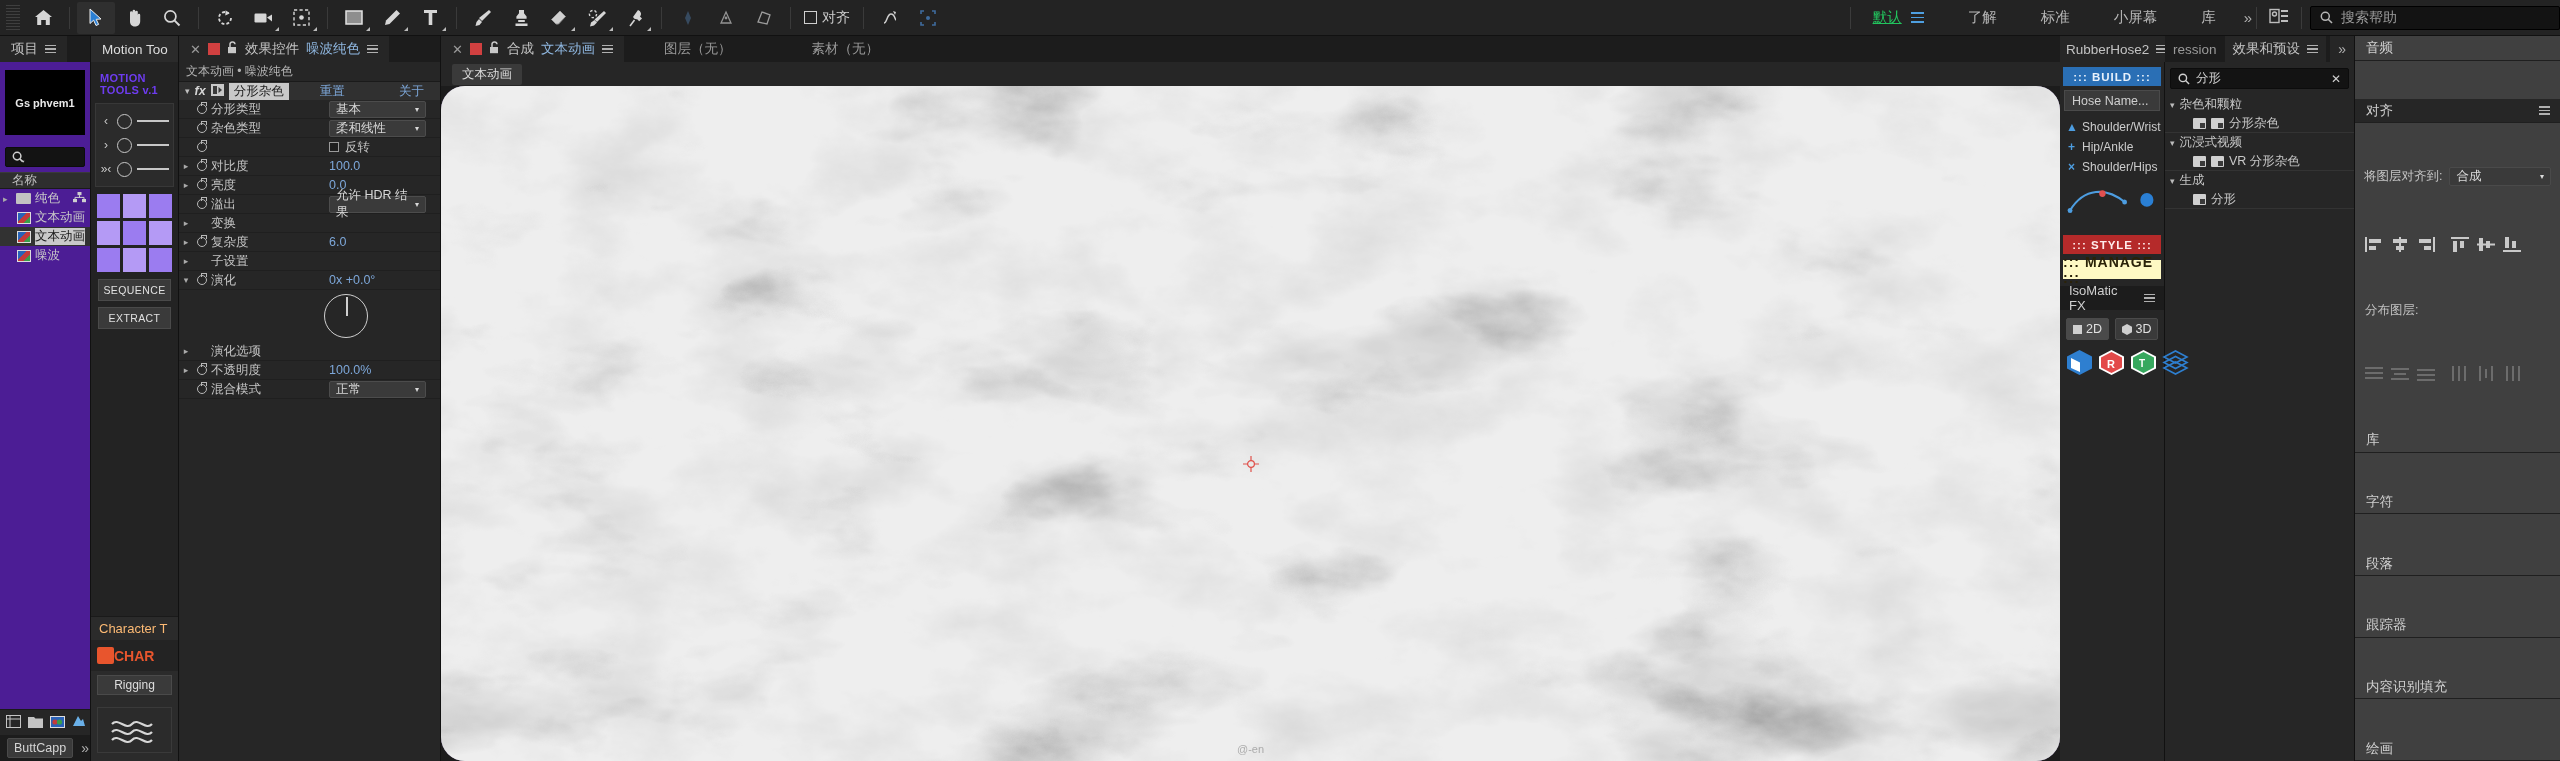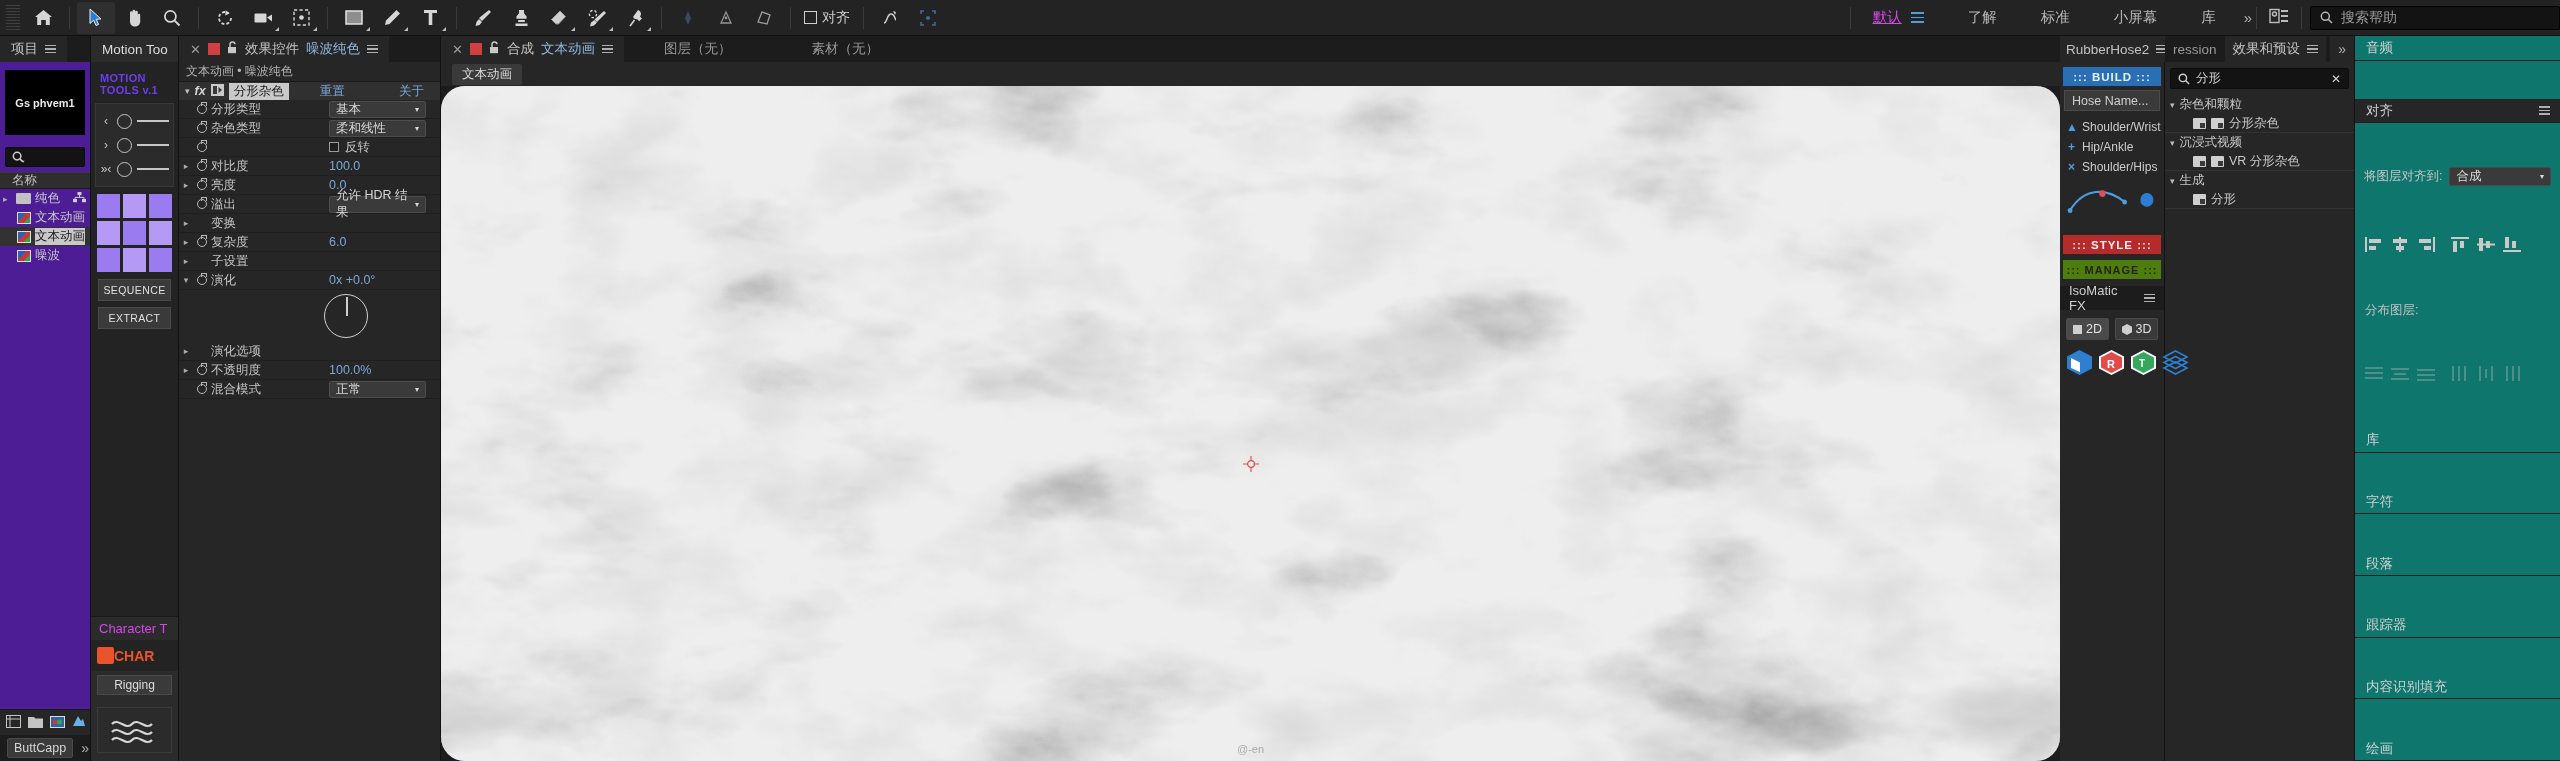--- a/index.html
+++ b/index.html
@@ -25,21 +25,21 @@
   .tsep { width:1px; height:22px; background:#3a3a3a; margin:0 7px; }
   .corner { position:absolute; right:3px; bottom:3px; width:0;height:0;
             border-left:4px solid transparent; border-bottom:4px solid #bbb; }
   .snapbox { display:flex; align-items:center; gap:5px; padding:0 6px; color:#ccc; font-size:14px; }
   .snapsq { width:13px;height:13px;border:1.6px solid #cfcfcf; }
   .tb-right { margin-left:auto; display:flex; align-items:center; height:100%; }
   .ws {
     padding:0 22px; height:100%; display:flex; align-items:center; font-size:14.5px;
     color:#b6b6b6; white-space:nowrap;
   }
-  .ws.active { color:#d946ef;text-decoration:underline; }
+  .ws.active { color:#22c55e;text-decoration:underline; }
   .ws-sep { width:1px; height:22px; background:#3b3b3b; }
   .hamb { display:inline-flex; flex-direction:column; gap:2.5px; margin-left:9px; }
   .hamb i { display:block; width:13px; height:1.7px; background:#4e9fe0; }
   .chev2 { font-size:15px; color:#b0b0b0; letter-spacing:-2px; padding:0 6px;}
   .helpbox {
     display:flex; align-items:center; gap:8px; height:24px; background:#131313;
     border:1px solid #000; border-radius:2px; padding:0 9px; margin-left:8px; width:250px;
     color:#9a9a9a; font-size:14px;
   }
   .gearicon { padding:0 12px; color:#bdbdbd; }
@@ -93,21 +93,21 @@
   .mtrow { display:flex; align-items:center; gap:5px; height:24px; }
   .mtrow .ic { width:12px; color:#c7c7c7; font-size:12px; text-align:center;}
   .circ { width:15px;height:15px;border:1.7px solid #c7c7c7;border-radius:50%;}
   .line { flex:1; height:1.7px; background:#c7c7c7; }
   .swatches { display:grid; grid-template-columns:repeat(3,1fr); gap:3px; margin:7px 2px; }
   .sw { height:24px; background:#9b7cf0; }
   .sw.b { background:#b49af5; }
   .mbtn { margin:6px 3px; height:22px; background:#3a3a3a; border:1px solid #4a4a4a;
           display:flex; align-items:center; justify-content:center; font-size:10.5px;
           color:#e0e0e0; letter-spacing:.4px;}
-  .mt-sub { height:24px; display:flex; align-items:center; padding-left:8px; font-size:13px; color:#d946ef;
+  .mt-sub { height:24px; display:flex; align-items:center; padding-left:8px; font-size:13px; color:#fdba74;
             border-top:1px solid #1a1a1a; background:#2b2b2b;}
   .charrow { display:flex; align-items:center; padding:7px 6px; background:#232323;}
   .charicon { width:17px;height:17px;background:#e8552d;border-radius:2px;}
   .charlbl { color:#e8552d; font-weight:bold; font-size:14px;}
   .rigbtn { margin:4px 6px; height:20px; background:#3a3a3a; border:1px solid #4a4a4a;
             display:flex;align-items:center;justify-content:center;font-size:12px;color:#dedede;}
   .wavebox { margin:8px 6px; height:46px; background:#2b2b2b; border:1px solid #3a3a3a;
              display:flex; align-items:center; justify-content:center; }
 
   
@@ -152,43 +152,43 @@
   .rh-build { height:19px; background:#2a6fb5; display:flex; align-items:center; justify-content:center;
               font-size:11.5px; color:#e8f1fb; letter-spacing:1px; margin:5px 3px 4px; font-weight:bold;}
   .rh-name { margin:0 4px 6px; height:21px; background:#3a3a3a; border:1px solid #4a4a4a;
              display:flex; align-items:center; padding-left:7px; font-size:12.5px; color:#cfcfcf;}
   .rhrow { display:flex; align-items:center; gap:5px; height:20px; padding-left:6px; font-size:12px;
            color:#ccc; white-space:nowrap;}
   .rhrow .k { width:11px; text-align:center; font-weight:bold; }
   .rh-canvas { height:42px; margin:4px 4px; position:relative;}
   .rh-style { height:19px; background:#b52a2a; display:flex;align-items:center;justify-content:center;
               font-size:11.5px;color:#ffecec;letter-spacing:1px;margin:8px 3px 3px;font-weight:bold;}
-  .rh-manage { height:19px; background:#4d7c0f; display:flex;align-items:center;justify-content:center;
-              font-size:11px;color:#2a2208;letter-spacing:1px;margin:3px;font-weight:bold;}
+  .rh-manage { height:19px; background:#fef9c3; display:flex;align-items:center;justify-content:center;
+              font-size:14px;color:#2a2208;letter-spacing:1px;margin:3px;font-weight:bold;}
   .iso-head { height:24px; background:#1c1c1c; display:flex; align-items:center; gap:7px; padding:0 9px;
               font-size:13px; color:#cfcfcf; margin-top:4px;}
   .iso-body { background:#262626; padding:8px 6px; }
   .dbtns { display:flex; gap:6px; }
   .dbtn { flex:1; height:22px; background:#3a3a3a; border:1px solid #4a4a4a; border-radius:2px;
           display:flex; align-items:center; justify-content:center; gap:4px; font-size:12.5px; color:#e0e0e0;}
   .dbtn.on { background:#4a4a4a; }
   .isoicons { display:flex; gap:5px; margin-top:9px; }
   .isoi { width:27px;height:27px; position:relative;}
 
   
   .ep { width:190px; flex:none; background:#262626; border-right:1px solid #111;}
   .ep-search { height:21px; margin:6px 5px; background:#131313; border:1px solid #0c0c0c; border-radius:2px;
                display:flex; align-items:center; gap:6px; padding:0 7px; font-size:12.5px; color:#d0d0d0;}
   .eprow { height:19px; display:flex; align-items:center; gap:5px; font-size:12.5px; color:#c8c8c8;
            white-space:nowrap;}
   .fxbadge { width:13px;height:11px; background:#cfcfcf; border-radius:1px; position:relative; flex:none;}
   .fxbadge::after{content:"";position:absolute;right:1px;bottom:1px;width:5px;height:5px;background:#3a3a3a;}
 
   
-  .ra { width:205px; flex:none; background:#0f766e;gap:38px;}
+  .ra { width:205px; flex:none; background:#404040;gap:38px;}
   .ra-sec { height:28px; display:flex; align-items:center; padding-left:11px; font-size:13.5px;
             color:#d0d0d0; border-bottom:1px solid #1f1f1f;}
   .ra-sec.tab { background:#262626; }
   .alignrow { display:flex; align-items:center; gap:7px; padding:6px 9px; font-size:12.5px; color:#c5c5c5;}
   .seldrop { flex:1; height:19px; background:#3a3a3a; border:1px solid #4a4a4a; border-radius:2px;
              display:flex; align-items:center; justify-content:space-between; padding:0 6px; font-size:12.5px;
              color:#dcdcdc;}
   .iconrow { display:flex; gap:7px; padding:6px 9px; }
   .aic { width:19px;height:17px; display:flex; align-items:center; justify-content:center;}
   .aic.dim { opacity:.32; }

